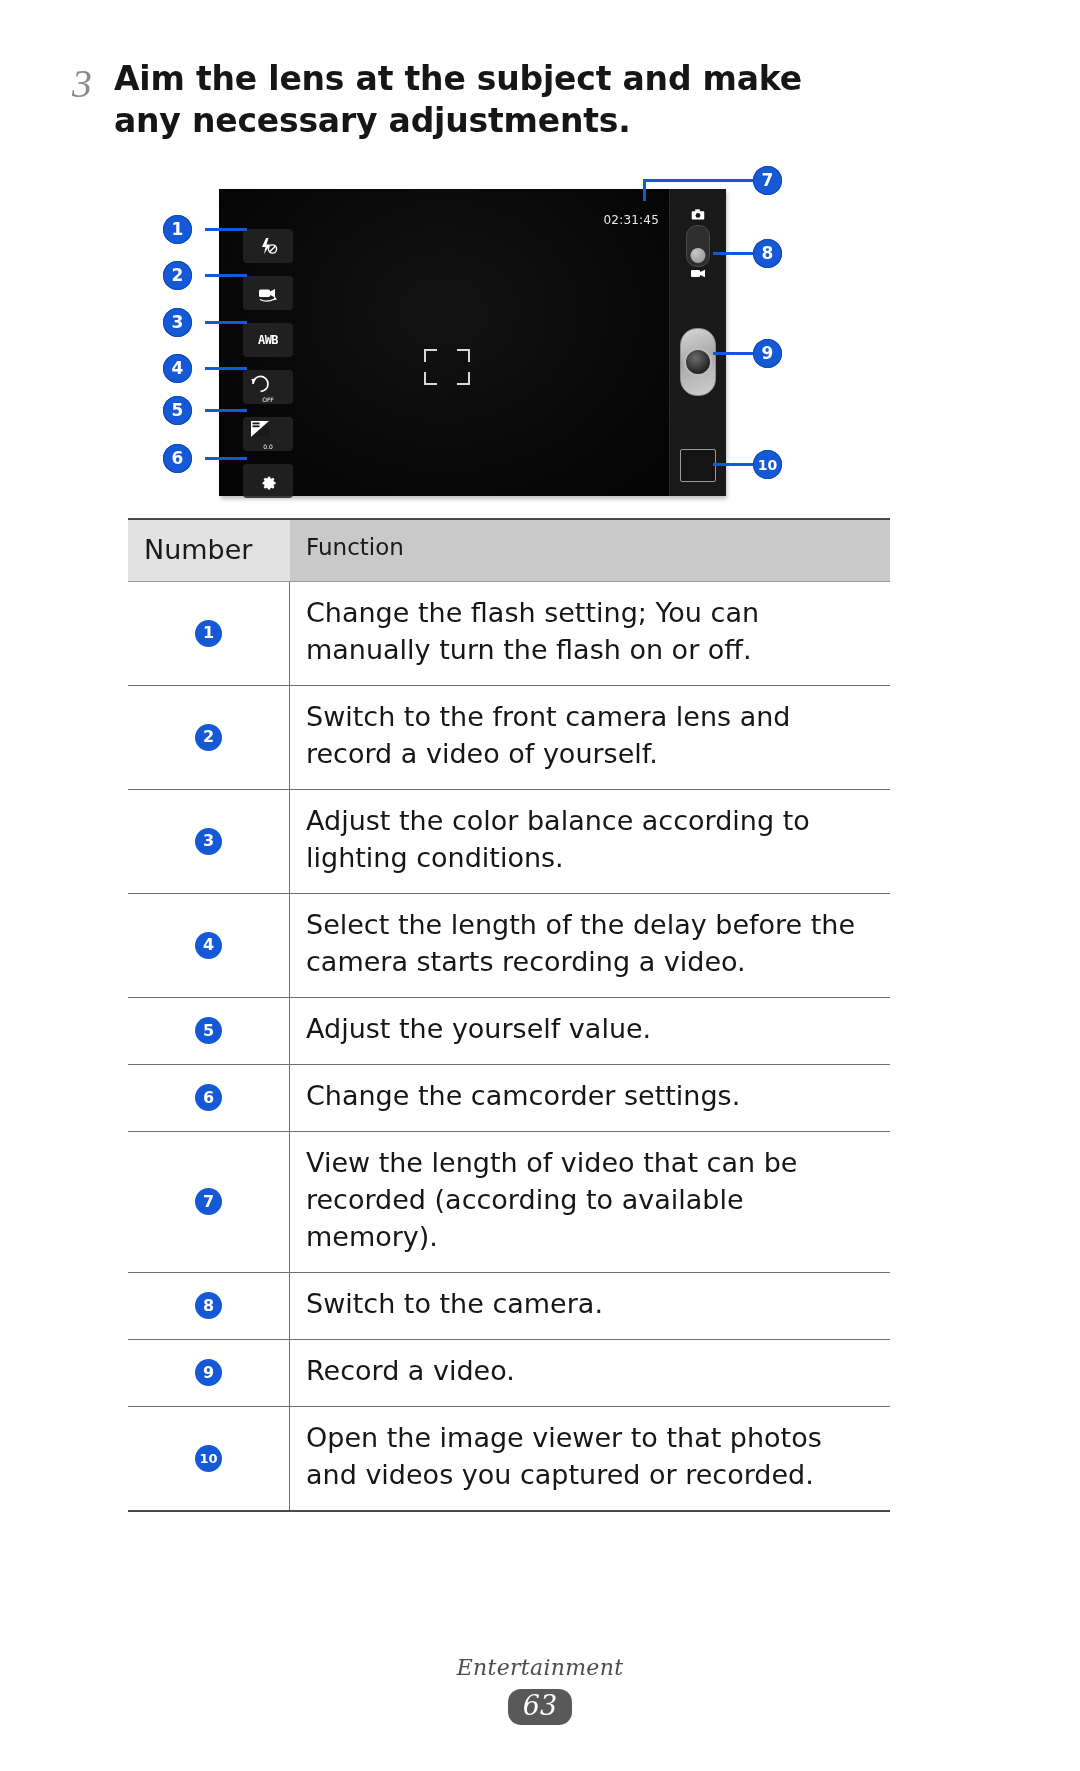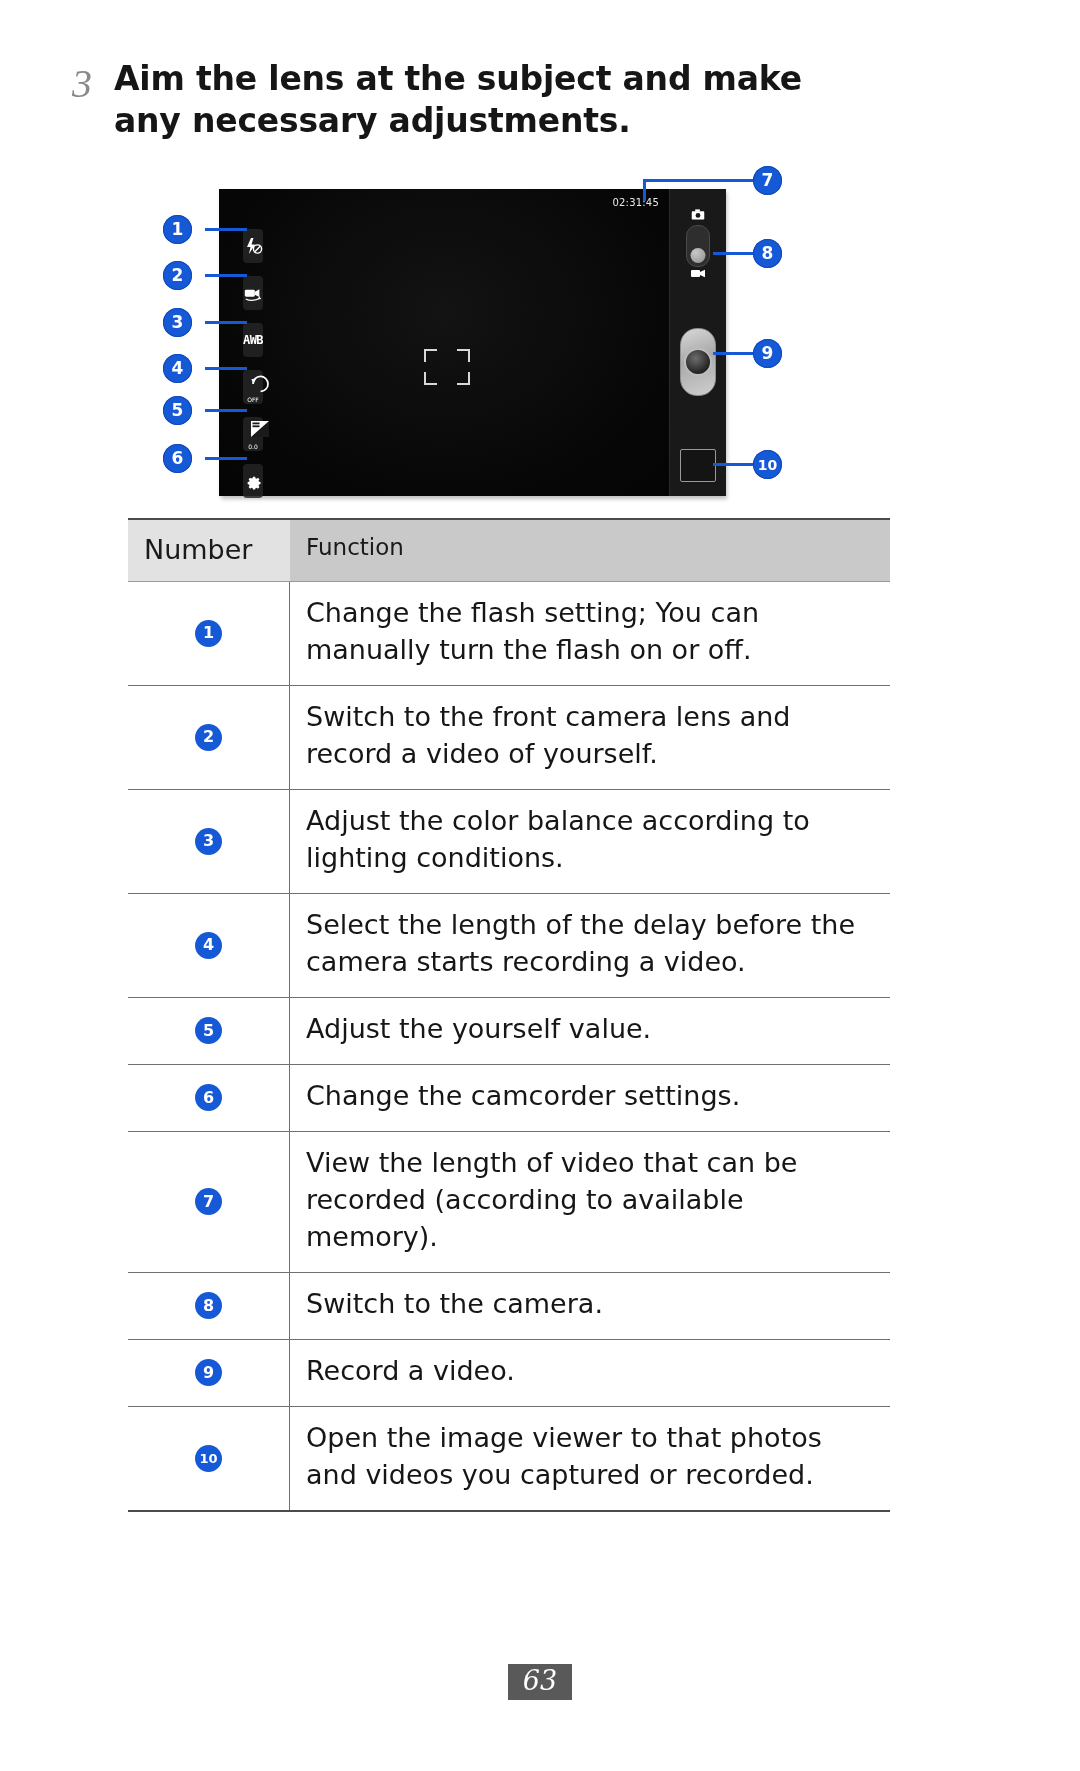--- a/index.html
+++ b/index.html
@@ -65,23 +65,23 @@
   .viewfinder {
     position: absolute;
     left: 0; top: 0;
     width: 450px;
     height: 307px;
     background: radial-gradient(ellipse at 50% 40%, #131313 0%, #070707 70%, #040404 100%);
   }
   .timer {
     position: absolute;
     right: 10px;
-    top: 8px;
+    top: 24px;
     color: #e9e9e9;
-    font-size: 10px;
+    font-size: 12px;
     letter-spacing: 0.2px;
     font-family: "DejaVu Sans", sans-serif;
   }
   .focus-brackets {
     position: absolute;
     left: 205px;
     top: 160px;
     width: 46px;
     height: 36px;
   }
@@ -93,21 +93,21 @@
   }
   .fb.tl { left:0; top:0; border-right:none; border-bottom:none; }
   .fb.tr { right:0; top:0; border-left:none; border-bottom:none; }
   .fb.bl { left:0; bottom:0; border-right:none; border-top:none; }
   .fb.br { right:0; bottom:0; border-left:none; border-top:none; }
 
   
   .vf-icon {
     position: absolute;
     left: 24px;
-    width: 20px;
+    width: 50px;
     height: 34px;
     background: rgba(36,36,36,0.85);
     border-radius: 4px;
     display: flex;
     align-items: center;
     justify-content: center;
     color: #fff;
   }
   .vf-icon .awb {
     font-family: "DejaVu Sans Mono", monospace;
@@ -323,20 +323,21 @@
   .page-badge {
     display: inline-block;
     margin-top: 9px;
     background: #595959;
     color: #ffffff;
     font-family: "DejaVu Serif", serif;
     font-style: italic;
     font-size: 27px;
     padding: 2px 15px 4px 15px;
     line-height: 1.12;
+    border-radius: 13px;
   }
 </style>
 </head>
 <body>
 
 <div class="step">
   <div class="step-num">3</div>
   <div class="step-text">Aim the lens at the subject and make any necessary adjustments.</div>
 </div>
 
@@ -521,14 +522,15 @@
 
   <div class="trow">
     <div class="td-num">
       <span class="num-badge two-digit">10</span>
     </div>
     <div class="td-fn">Open the image viewer to that photos and videos you captured or recorded.</div>
   </div>
 </div>
 
 <div class="footer">
+  <div class="footer-label">Entertainment</div>
   <div class="page-badge">63</div>
 </div>
 
 </body></html>

